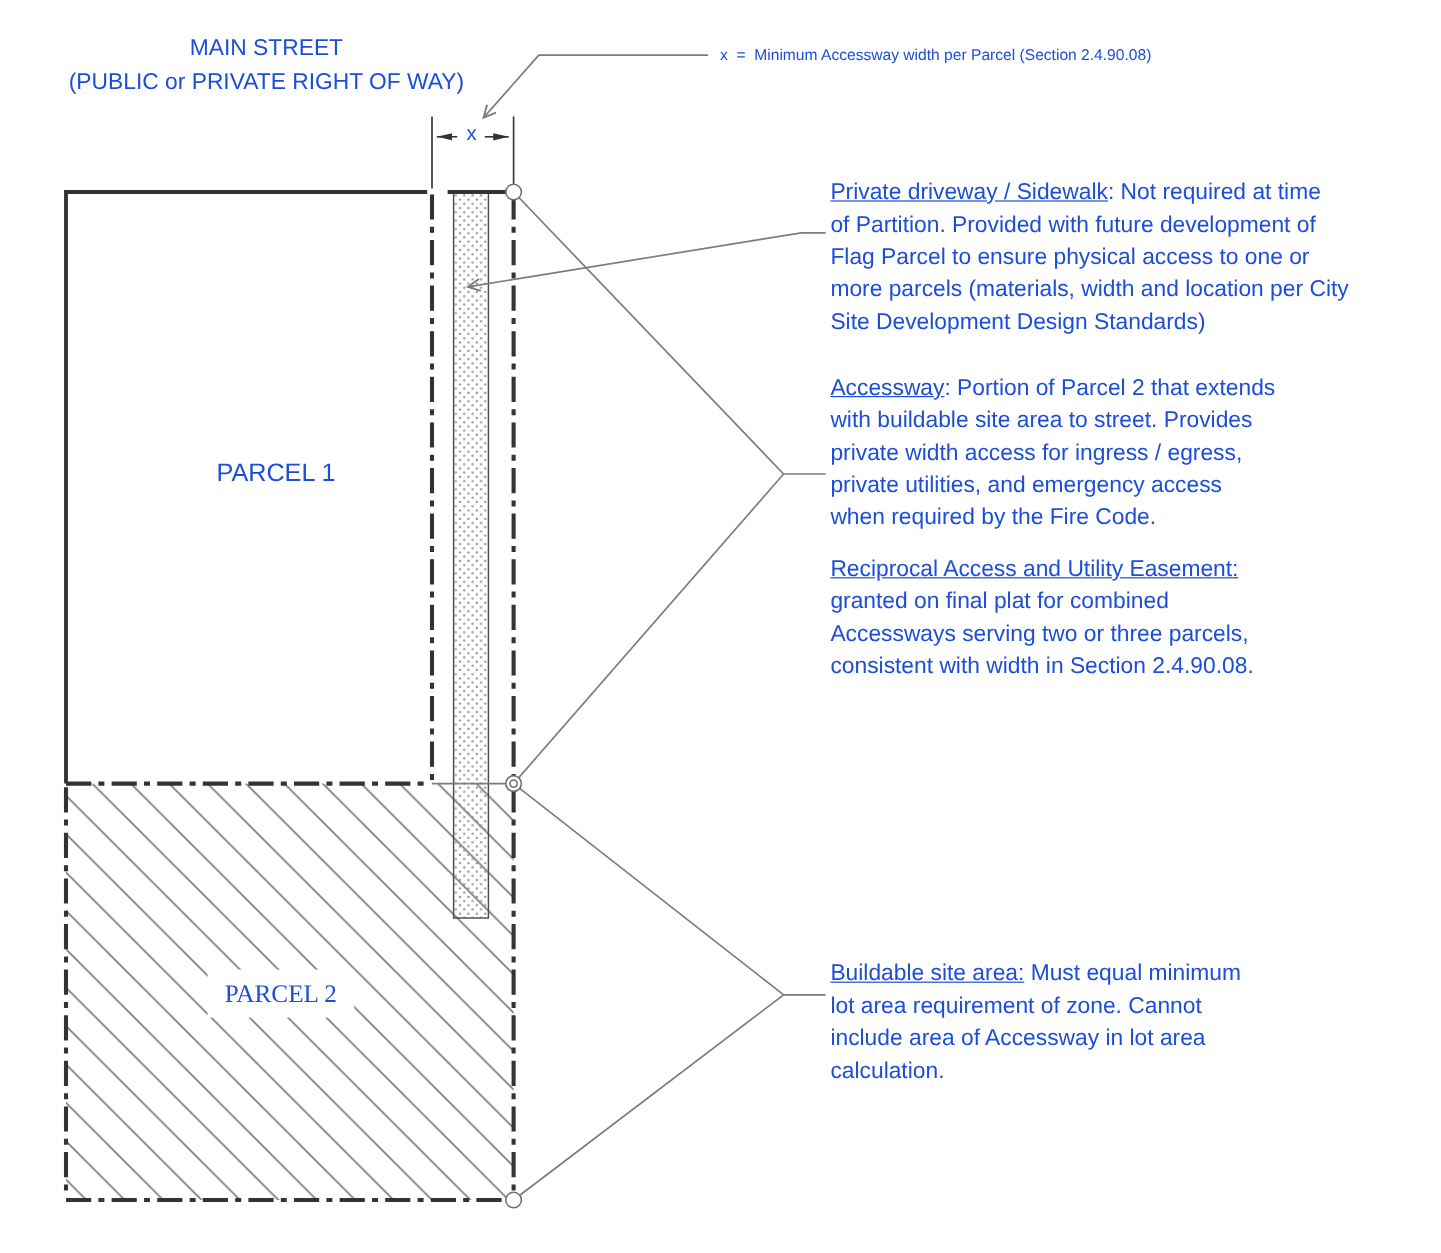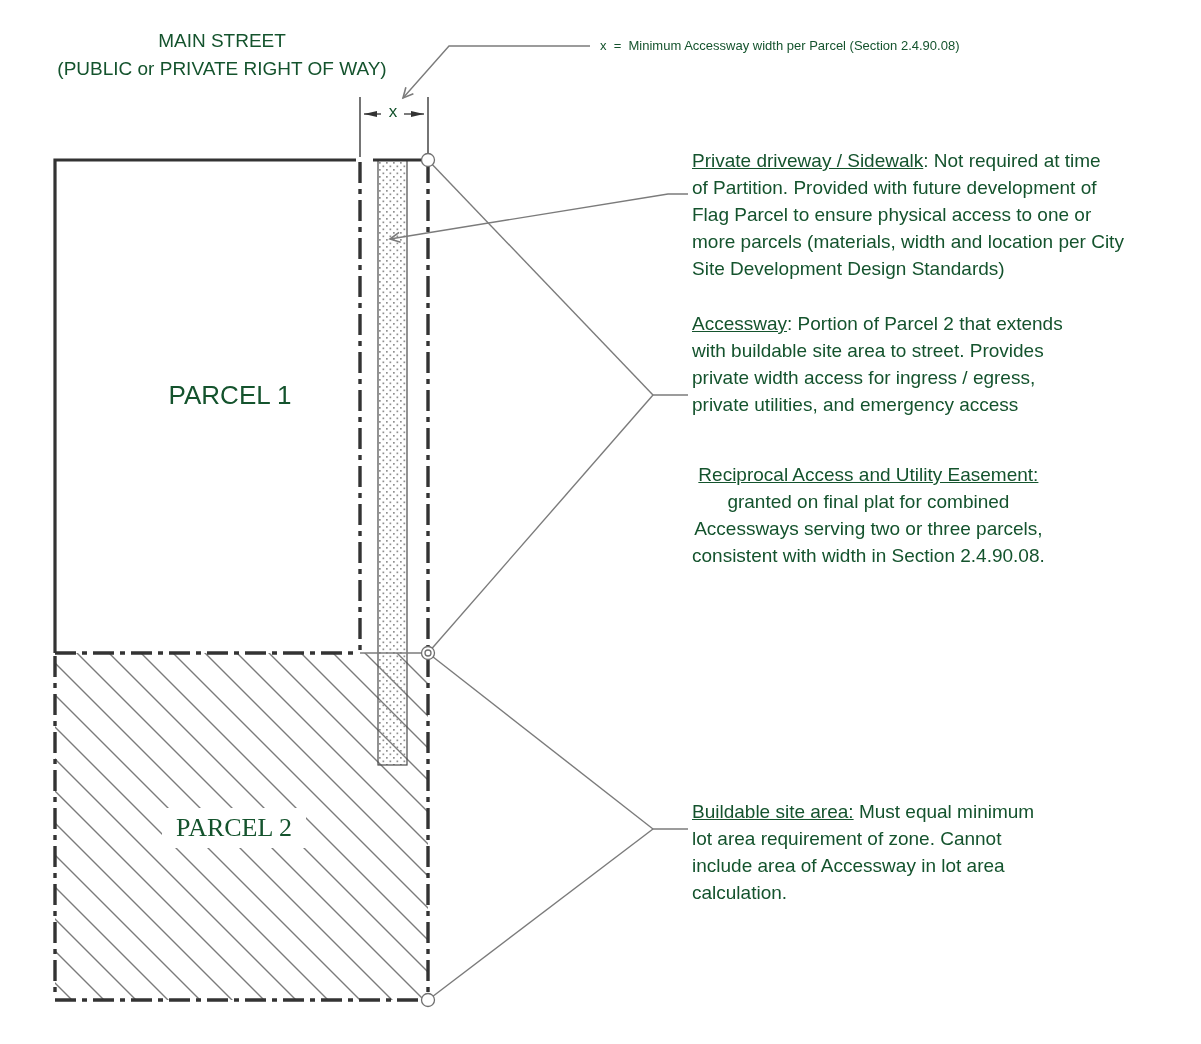--- a/index.html
+++ b/index.html
@@ -5,51 +5,51 @@
   html,body{margin:0;padding:0;background:#ffffff;}
   .canvas{
     position:relative;
     width:1201px;height:1044px;
     background:#ffffff;
     font-family:"Liberation Sans", sans-serif;
     color:#1c1c1c;
     overflow:hidden;
   }
   .canvas svg{position:absolute;left:0;top:0;}
-  .txt{position:absolute;color:#14532d;}
+  .txt{position:absolute;color:#1d4ed8;}
   .street{
     left:40px;top:27px;width:364px;
     font-size:19px;line-height:28px;
     text-align:center;font-weight:400;
   }
   .legend{
     left:600px;top:34px;
     font-size:13px;line-height:24px;
     white-space:pre;
   }
   .dimx{
     left:382px;top:102px;width:22px;
     text-align:center;font-size:17px;line-height:20px;
     background:#ffffff;
   }
   .parcel-label{
     width:220px;text-align:center;
-    font-size:26px;line-height:26px;
+    font-size:21px;line-height:26px;
   }
   .p1{left:120px;top:382px;}
   .p2{left:124px;top:808px;}
   .p2 .badge{background:#ffffff;display:inline-block;padding:7px 14px;font-family:Liberation Serif, serif;}
   .note{
     font-size:19px;line-height:27px;margin-top:16px;
   }
   .note .nline{white-space:pre;height:27px;}
   .note .u{text-decoration:underline;}
   .n1{left:692px;top:131px;}
   .n2{left:692px;top:294px;}
-  .n3{left:692px;top:445px;text-align:center;}
+  .n3{left:692px;top:445px;}
   .n4{left:692px;top:782px;}
 </style>
 </head>
 <body>
 
 <div class="canvas">
 
   <svg width="1201" height="1044" viewBox="0 0 1201 1044">
     <defs>
       <pattern id="hatch" width="32" height="32" patternUnits="userSpaceOnUse">
@@ -134,20 +134,21 @@
     <div class="nline">Flag Parcel to ensure physical access to one or</div>
     <div class="nline">more parcels (materials, width and location per City</div>
     <div class="nline">Site Development Design Standards)</div>
   </div>
 
   <div class="txt note n2">
     <div class="nline"><span class="u">Accessway</span><span>: Portion of Parcel 2 that extends</span></div>
     <div class="nline">with buildable site area to street. Provides</div>
     <div class="nline">private width access for ingress / egress,</div>
     <div class="nline">private utilities, and emergency access</div>
+    <div class="nline">when required by the Fire Code.</div>
   </div>
 
   <div class="txt note n3">
     <div class="nline"><span class="u">Reciprocal Access and Utility Easement:</span><span></span></div>
     <div class="nline">granted on final plat for combined</div>
     <div class="nline">Accessways serving two or three parcels,</div>
     <div class="nline">consistent with width in Section 2.4.90.08.</div>
   </div>
 
   <div class="txt note n4">

